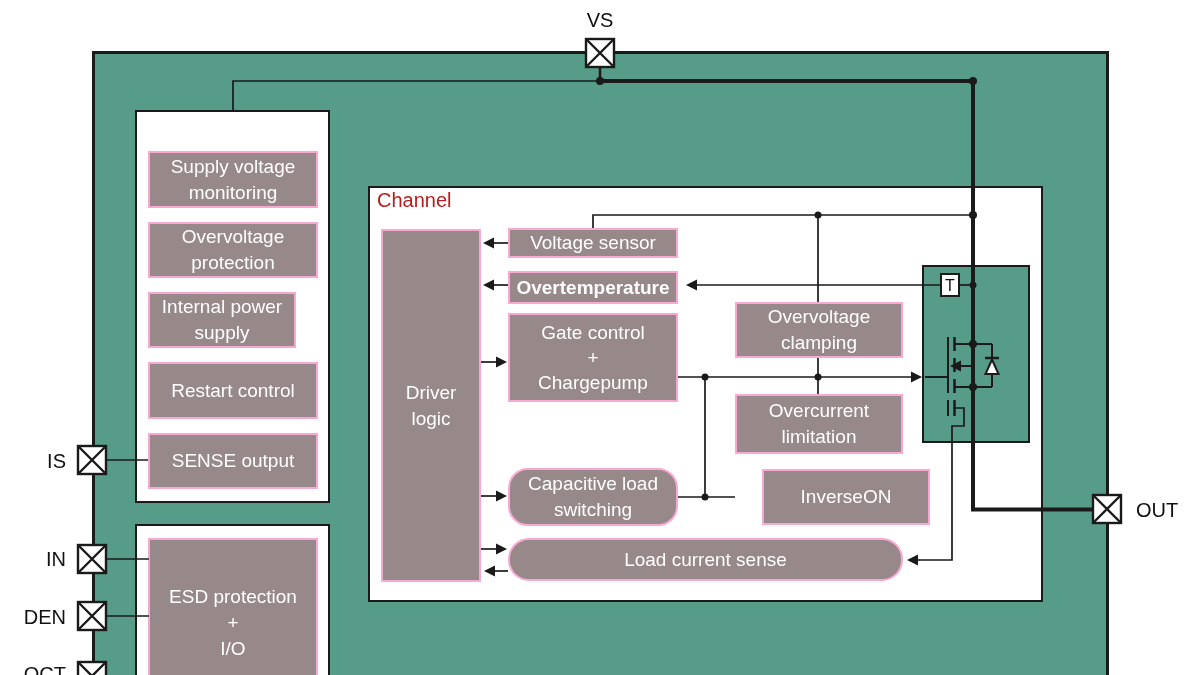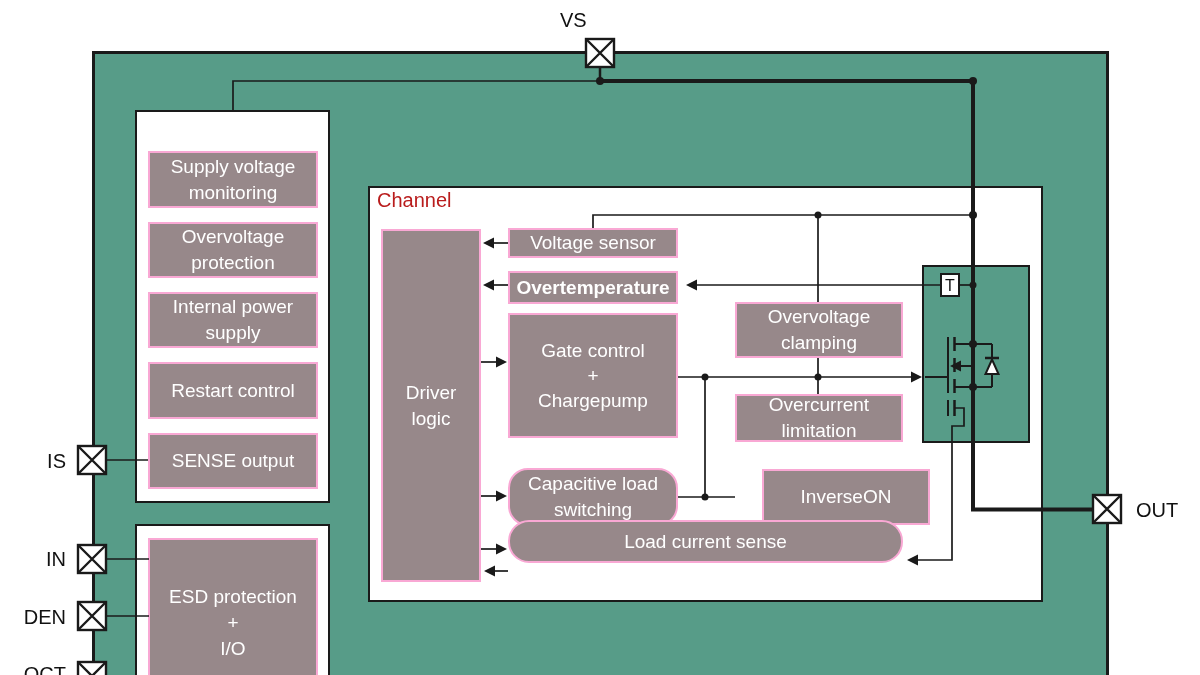--- a/index.html
+++ b/index.html
@@ -37,65 +37,65 @@
   }
   .block.tight{line-height:25px;}
   .block.esd{align-items:flex-start;padding-top:44px;}
   .chanlabel{
     color:#b91c1c;font-size:20px;
   }
   .pinlabel{
     color:#111;font-size:20px;line-height:24px;white-space:pre-line;
   }
   .pinlabel.right{text-align:right;}
-  .pinlabel.center{}
+  .pinlabel.center{text-align:center;}
   svg{position:absolute;left:0;top:0;pointer-events:none;}
 </style>
 </head>
 <body>
 
 <div id="stage">
 
   <div class="abs chip" style="left:92px;top:51px;width:1017px;height:640px;"></div>
 
   <div class="abs panel" style="left:135px;top:110px;width:195px;height:393px;"></div>
   <div class="abs block" style="left:148px;top:151px;width:170px;height:57px;">Supply voltage
 monitoring</div>
   <div class="abs block" style="left:148px;top:222px;width:170px;height:56px;">Overvoltage
 protection</div>
-  <div class="abs block" style="left:148px;top:292px;width:170px;height:56px;">Internal power
+  <div class="abs block" style="left:148px;top:292px;width:148px;height:56px;">Internal power
 supply</div>
   <div class="abs block" style="left:148px;top:362px;width:170px;height:57px;">Restart control</div>
   <div class="abs block" style="left:148px;top:433px;width:170px;height:56px;">SENSE output</div>
 
   <div class="abs panel" style="left:135px;top:524px;width:195px;height:180px;"></div>
   <div class="abs block esd" style="left:148px;top:538px;width:170px;height:166px;">ESD protection
 +
 I/O</div>
 
   <div class="abs channel" style="left:368px;top:186px;width:675px;height:416px;"></div>
   <div class="abs chanlabel" style="left:377px;top:189px;">Channel</div>
 
   <div class="abs fetbox" style="left:922px;top:265px;width:108px;height:178px;"></div>
 
   <div class="abs block" style="left:381px;top:229px;width:100px;height:353px;">Driver
 logic</div>
   <div class="abs block" style="left:508px;top:228px;width:170px;height:30px;">Voltage sensor</div>
   <div class="abs block" style="left:508px;top:271px;width:170px;height:33px;font-weight:bold;">Overtemperature</div>
-  <div class="abs block tight" style="left:508px;top:313px;width:170px;height:125px;">Gate control
+  <div class="abs block tight" style="left:508px;top:313px;width:170px;height:89px;">Gate control
 +
 Chargepump</div>
   <div class="abs block" style="left:508px;top:468px;width:170px;height:58px;border-radius:20px;">Capacitive load
 switching</div>
   <div class="abs block" style="left:735px;top:302px;width:168px;height:56px;">Overvoltage
 clamping</div>
-  <div class="abs block" style="left:735px;top:394px;width:168px;height:48px;">Overcurrent
+  <div class="abs block" style="left:735px;top:394px;width:168px;height:60px;">Overcurrent
 limitation</div>
   <div class="abs block" style="left:735px;top:469px;width:168px;height:56px;margin-left:27px;">InverseON</div>
-  <div class="abs block" style="left:508px;top:520px;width:395px;height:43px;border-radius:21px;">Load current sense</div>
+  <div class="abs block" style="left:508px;top:538px;width:395px;height:43px;border-radius:21px;">Load current sense</div>
 
   <svg width="1200" height="675" viewBox="0 0 1200 675">
     <g stroke="#1a1a1a" fill="none">
 
       <g stroke-width="1.7">
         <path d="M233 110 V81 H600"></path>
         <path d="M593 228 V215 H973"></path>
         <path d="M818 215 V302"></path>
         <path d="M818 358 V394"></path>
         <path d="M678 377 H919"></path>

